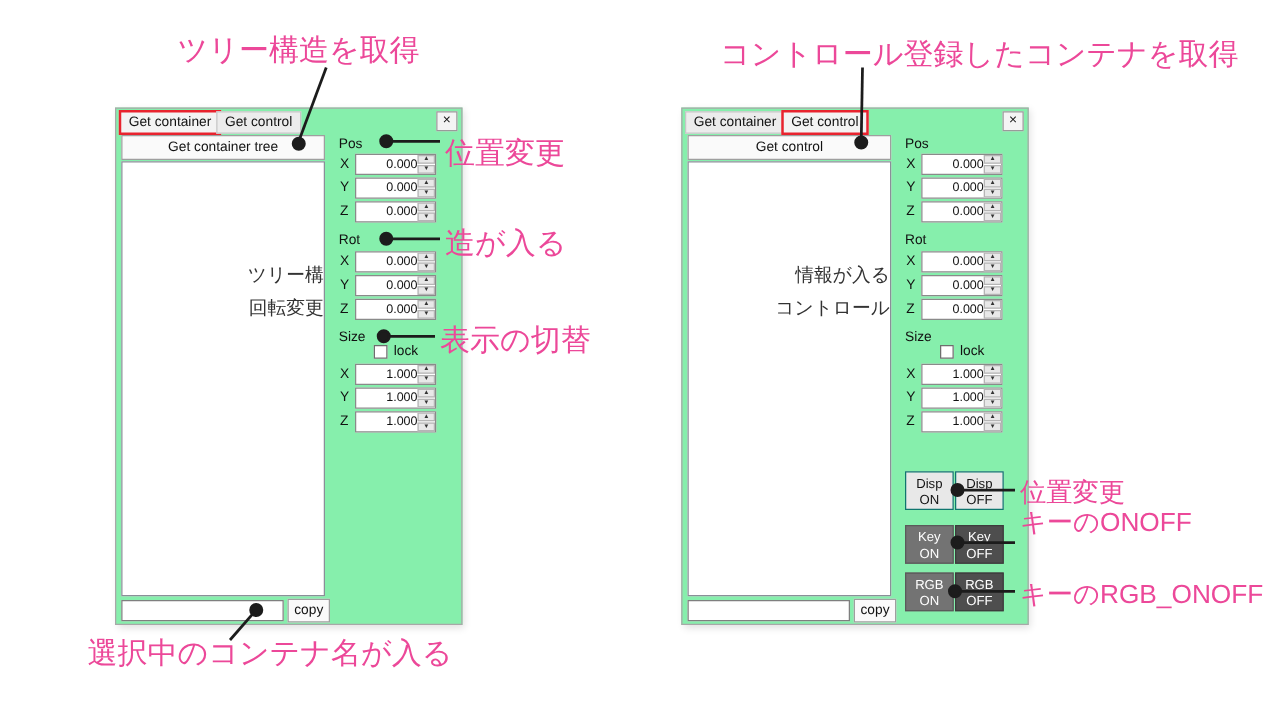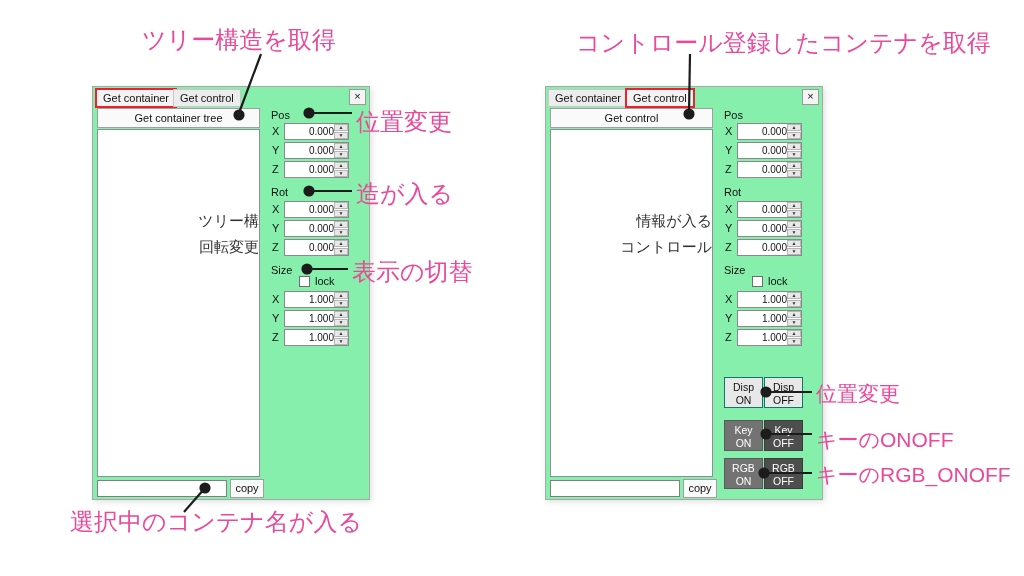--- a/index.html
+++ b/index.html
@@ -343,21 +343,21 @@
   </div>
 </div>
 
 <div class="note" style="left:142px; top:24px;">ツリー構造を取得</div>
 <div class="note" style="left:540px; top:27px;margin-left:36px;">コントロール登録したコンテナを取得</div>
 <div class="note" style="left:356px; top:106px;">位置変更</div>
 <div class="note" style="left:356px; top:178px;">造が入る</div>
 <div class="note" style="left:352px; top:256px;">表示の切替</div>
 <div class="note" style="left:70px;  top:506px;">選択中のコンテナ名が入る</div>
 <div class="note small" style="left:816px; top:380px;">位置変更</div>
-<div class="note small" style="left:816px; top:426px;">キーのONOFF</div>
+<div class="note small" style="left:816px; top:404px;">キーのONOFF</div>
 <div class="note small" style="left:816px; top:461px;">キーのRGB_ONOFF</div>
 
 <svg class="overlay" width="1024" height="576">
   <g stroke="#1c1c1c" stroke-width="2.2" fill="#1c1c1c">
     <line x1="261" y1="54" x2="239" y2="113"></line>
       <circle cx="239" cy="115" r="4.5"></circle>
     <line x1="690" y1="54" x2="689" y2="112"></line>
       <circle cx="689" cy="114" r="4.5"></circle>
     <line x1="309" y1="113" x2="352" y2="113"></line>
       <circle cx="309" cy="113" r="4.5"></circle>

